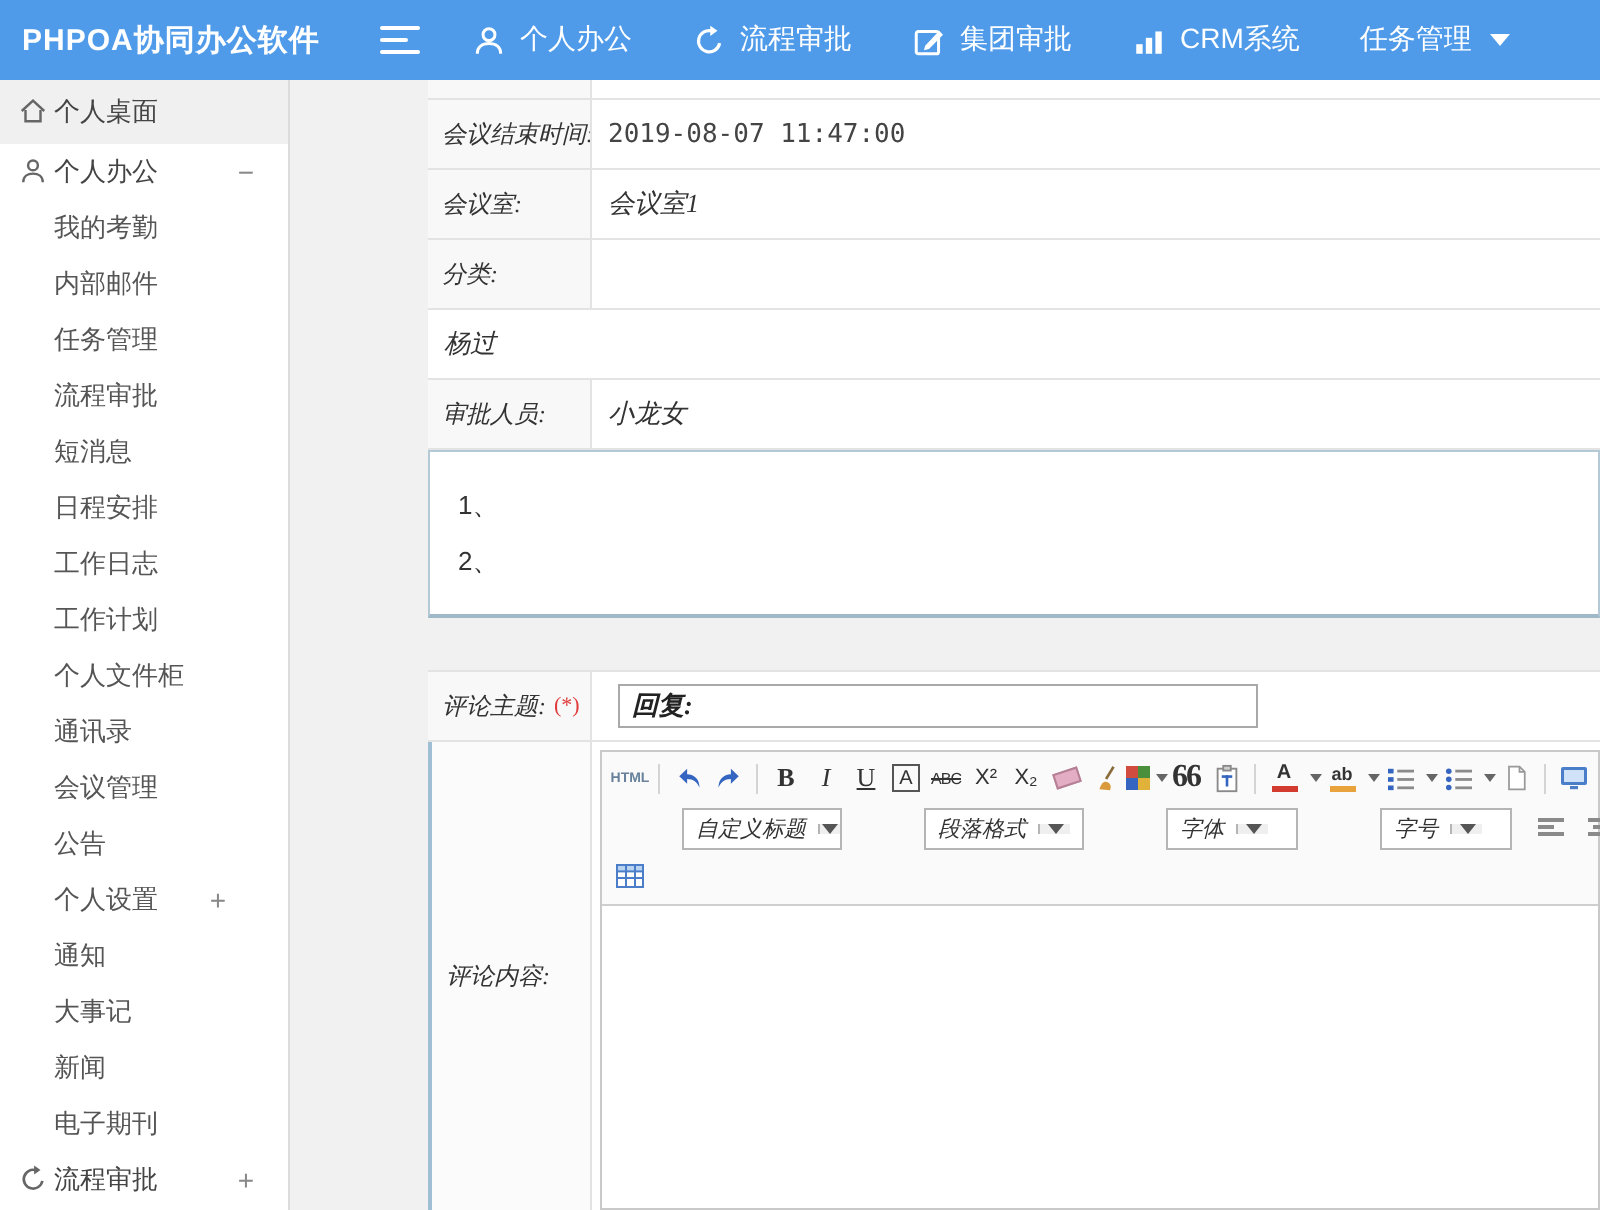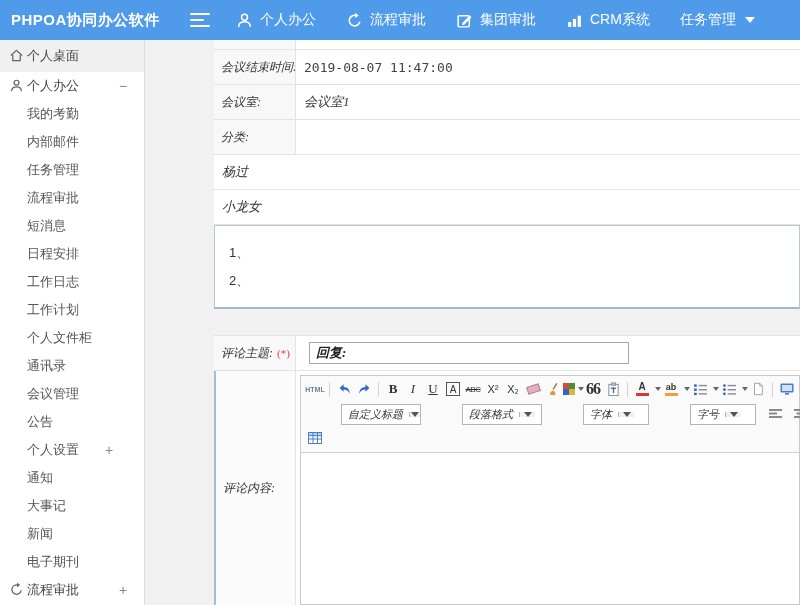--- a/index.html
+++ b/index.html
@@ -248,20 +248,21 @@
         <div class="tvalue">会议室1</div>
       </div>
       <div class="trow h35">
         <div class="tlabel">分类:</div>
         <div class="tvalue"></div>
       </div>
       <div class="trow h35">
         <div class="tvalue">杨过</div>
       </div>
       <div class="trow h35">
+        <div class="tlabel">审批人员:</div>
         <div class="tvalue">小龙女</div>
       </div>
 
       <div class="notes-box">
         <div>1、</div>
         <div>2、</div>
       </div>
 
       <div class="gap"></div>
 

